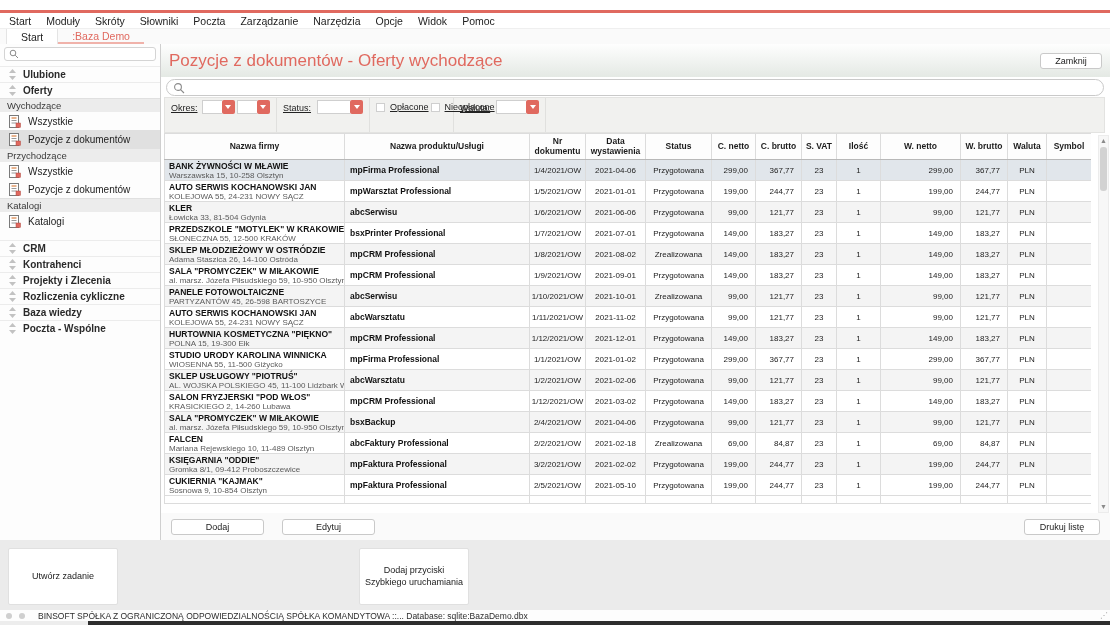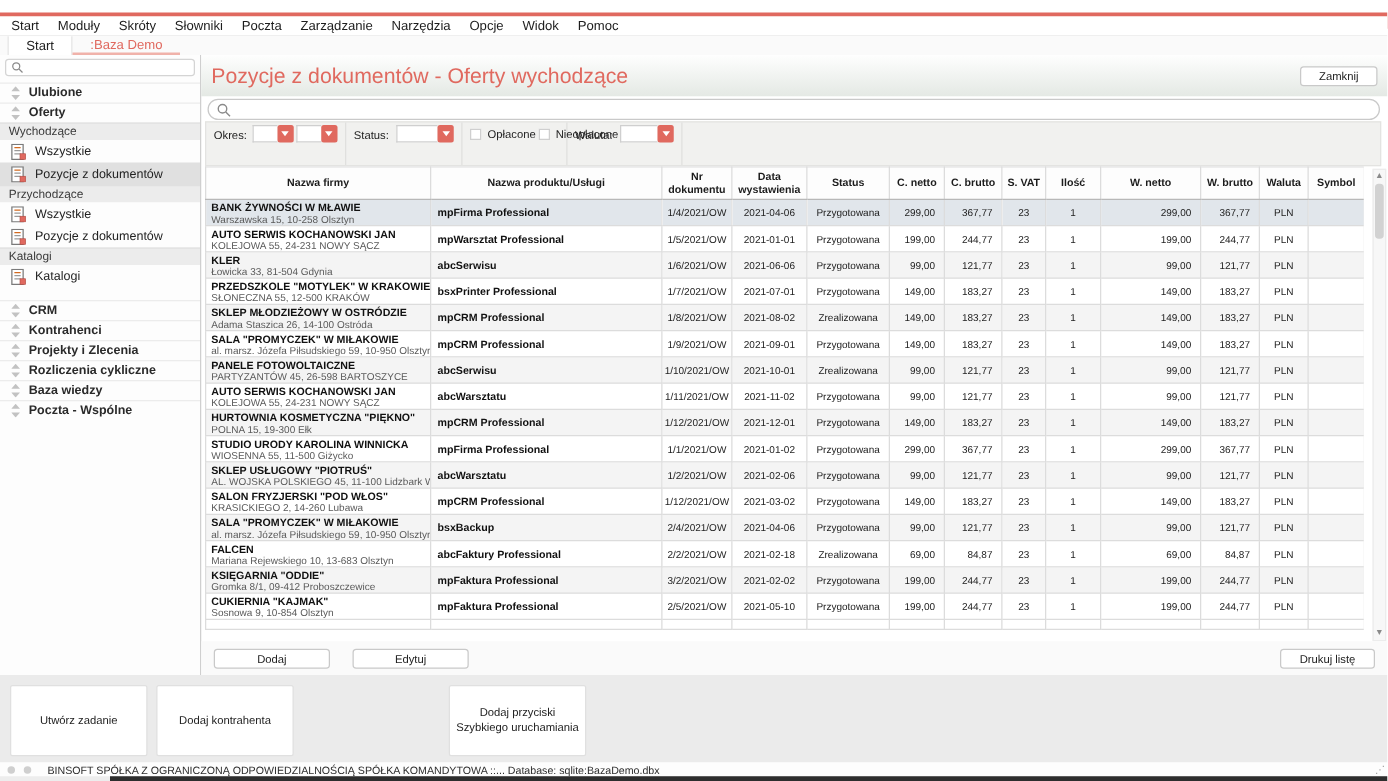--- a/index.html
+++ b/index.html
@@ -52,21 +52,21 @@
   .page-title { color:#e0695f; font-size:17px; font-weight:400; }
   .btn { background:#fff; border:1px solid #c9c9c9; border-radius:3px; font-size:9px;
     color:#222; display:inline-flex; align-items:center; justify-content:center; cursor:default; }
   .close-btn { margin-left:auto; width:62px; height:16px; }
 
   .big-search { position:absolute; left:5px; top:35px; width:938px; height:17px;
     border:1px solid #c9c9c9; border-radius:9px; background:#fff; display:flex; align-items:center; padding:0 6px; }
 
   .filters { position:absolute; left:3px; top:53px; width:941px; height:36px;
     background:#f1f1ef; border:1px solid #e3e3e1; display:flex; }
-  .fgroup { border-right:1px solid #e0e0de; padding:2px 6px 2px 6px; display:flex; }
+  .fgroup { border-right:1px solid #e0e0de; padding:2px 6px 2px 6px; display:flex;text-decoration:underline; }
   .fgroup.okres { width:112px; }
   .fgroup.status { width:93px; }
   .fgroup.checks { width:84px; }
   .fgroup.waluta { width:92px; }
   .fgroup.rest { flex:1; border-right:none; }
   .flabel { font-size:9px; color:#222; margin-right:4px; padding-top:3px; white-space:nowrap; }
   .fcol { display:flex; flex-direction:row; gap:2px; flex:1; }
   .dropdown { height:14px; display:flex; width:100%; }
   .dd-box { flex:1; background:#fff; border:1px solid #cfcfcf; border-right:none; }
   .dd-btn { width:13px; background:#e0695f; border-radius:2px; display:flex; align-items:center; justify-content:center; }
@@ -614,21 +614,21 @@
     <td class="c-ctr">23</td>
     <td class="c-ctr">1</td>
     <td class="c-num">99,00</td>
     <td class="c-num">121,77</td>
     <td class="c-ctr">PLN</td>
     <td class="c-ctr"></td>
   </tr>
             <tr class="trow">
     <td class="c-firma">
       <div class="firma">FALCEN</div>
-      <div class="adres">Mariana Rejewskiego 10, 13-683 Olsztyn</div>
+      <div class="adres">Mariana Rejewskiego 10, 11-489 Olsztyn</div>
     </td>
     <td class="c-prod">abcFaktury Professional</td>
     <td class="c-ctr">2/2/2021/OW</td>
     <td class="c-ctr">2021-02-18</td>
     <td class="c-ctr">Zrealizowana</td>
     <td class="c-num">69,00</td>
     <td class="c-num">84,87</td>
     <td class="c-ctr">23</td>
     <td class="c-ctr">1</td>
     <td class="c-num">69,00</td>
@@ -699,21 +699,20 @@
 
     <div class="action-bar">
       <button class="btn act-btn">Dodaj</button>
       <button class="btn act-btn">Edytuj</button>
       <button class="btn print-btn">Drukuj listę</button>
     </div>
   </div>
 
   <div class="quick" id="quick">
       <div class="qcard" style="left: 8px;">Utwórz zadanie</div>
-      <div class="qcard" style="left: 125px;">Dodaj kontrahenta</div>
       <div class="qcard" style="left: 359px;">Dodaj przyciski Szybkiego uruchamiania</div>
     </div>
 
   <div class="statusbar">
     <span class="status-dot"></span>
     <span class="status-dot"></span>
     <span class="status-text">BINSOFT SPÓŁKA Z OGRANICZONĄ ODPOWIEDZIALNOŚCIĄ SPÓŁKA KOMANDYTOWA ::... Database: sqlite:BazaDemo.dbx</span>
     <span class="grip">⋰</span>
   </div>
   <div class="bottom-scroll">

